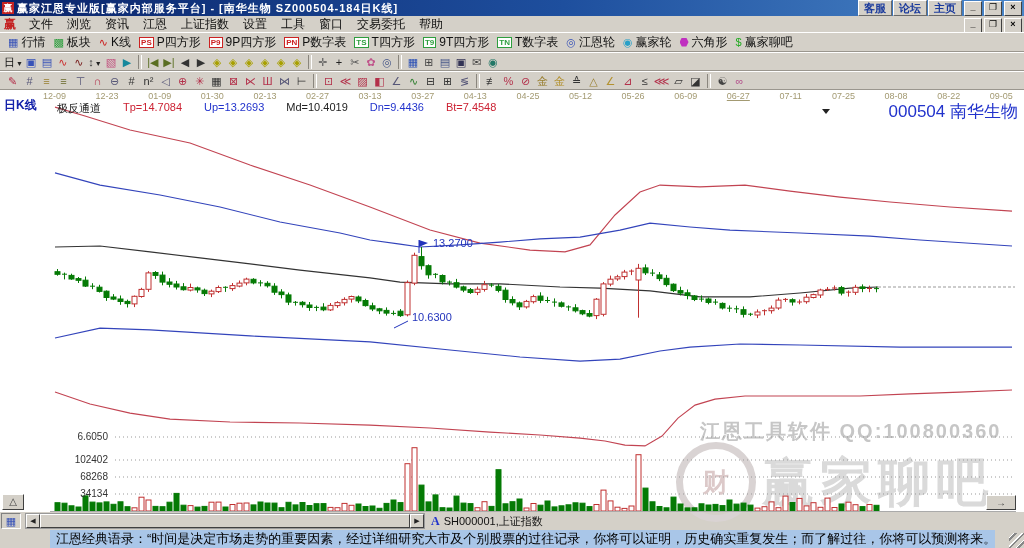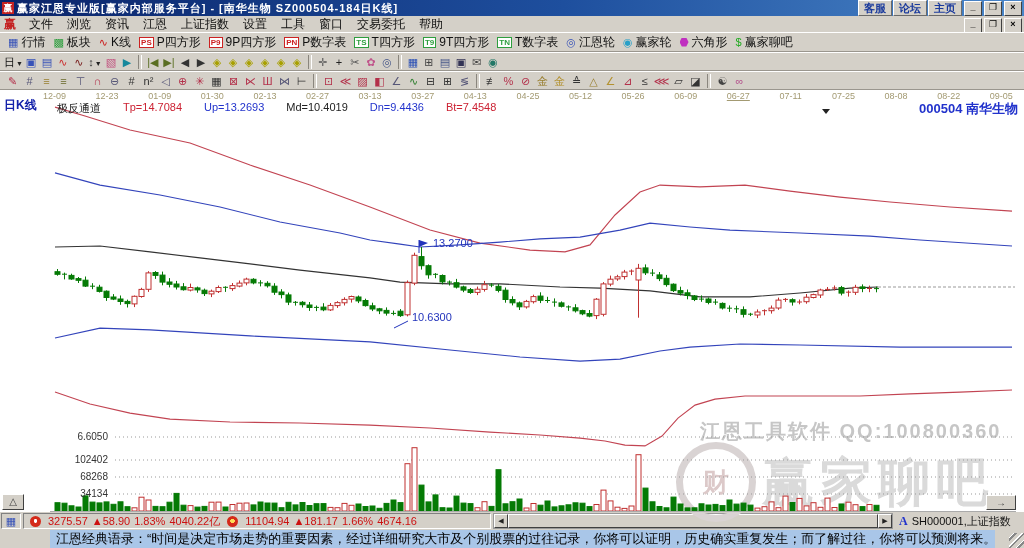--- a/index.html
+++ b/index.html
@@ -38,21 +38,21 @@
   .dd{font-size:7px;margin-left:1px;color:#222;}
   .hexico{display:inline-block;width:9px;height:9px;background:#c030c0;
     clip-path:polygon(25% 0,75% 0,100% 50%,75% 100%,25% 100%,0 50%);}
   
   .chart{position:absolute;top:90px;left:0;width:1024px;height:422px;background:#ffffff;}
   .chart svg{position:absolute;top:0;left:0;z-index:2;}
   .lbl{position:absolute;white-space:nowrap;z-index:3;}
   .datelbl{font-size:9px;color:#a39a72;z-index:3;}
   .axislbl{font-size:10px;color:#333;text-align:right;width:60px;z-index:3;}
   .period{font-size:12px;font-weight:bold;color:#1422aa;}
-  .stock{font-size:13px;font-weight:bold;color:#2233cc;}
+  .stock{font-size:17px;font-weight:normal;color:#2233cc;}
   .ind{font-size:11px;}
   .wm{position:absolute;z-index:1;color:#c9c9c9;}
   .wm-qq{font-size:20px;font-weight:bold;letter-spacing:2px;color:#c6c6c6;}
   .wm-brand{font-size:52px;font-weight:bold;color:#dadada;letter-spacing:6px;}
   .wm-badge{width:66px;height:66px;border:7px solid #d9d3d3;border-radius:50%;
     font-size:26px;color:#dcc9c9;text-align:center;line-height:66px;font-weight:bold;}
   .tri-marker{position:absolute;width:0;height:0;border-left:4px solid transparent;border-right:4px solid transparent;
     border-top:5px solid #222;z-index:3;}
   .minibtn{position:absolute;background:#d4d0c8;border:1px solid;border-color:#fff #404040 #404040 #fff;
     font-size:10px;text-align:center;color:#444;z-index:4;line-height:13px;}
@@ -657,32 +657,20 @@
       <div class="lbl axislbl" style="left: 48px; top: 364px;">102402</div>
       <div class="lbl axislbl" style="left: 48px; top: 381px;">68268</div>
       <div class="lbl axislbl" style="left: 48px; top: 398px;">34134</div>
     </div>
   <div class="minibtn" style="left:2px;top:404px;width:20px;height:14px;">△</div>
   <div class="minibtn" style="left:986px;top:405px;width:28px;height:13px;">→</div>
 </div>
 
 <div class="statusbar">
   <span class="sunken sb-ico" style="color:#3752b8;font-size:11px;">▦</span>
-  <span class="sunken sb-main">
-    <span class="dotico2"></span>
-    <span>3275.57</span>
-    <span>▲58.90</span>
-    <span>1.83%</span>
-    <span>4040.22亿</span>
-    <span class="dotico"></span>
-    <span>11104.94</span>
-    <span>▲181.17</span>
-    <span>1.66%</span>
-    <span>4674.16</span>
-  </span>
   <span class="sb-scroll">
     <span class="sc-btn">◀</span>
     <span class="sc-thumb"></span>
     <span class="sc-btn">▶</span>
   </span>
   <span class="sb-right">
     <span class="a-ico">A</span><span>SH000001,上证指数</span>
   </span>
 </div>
 

